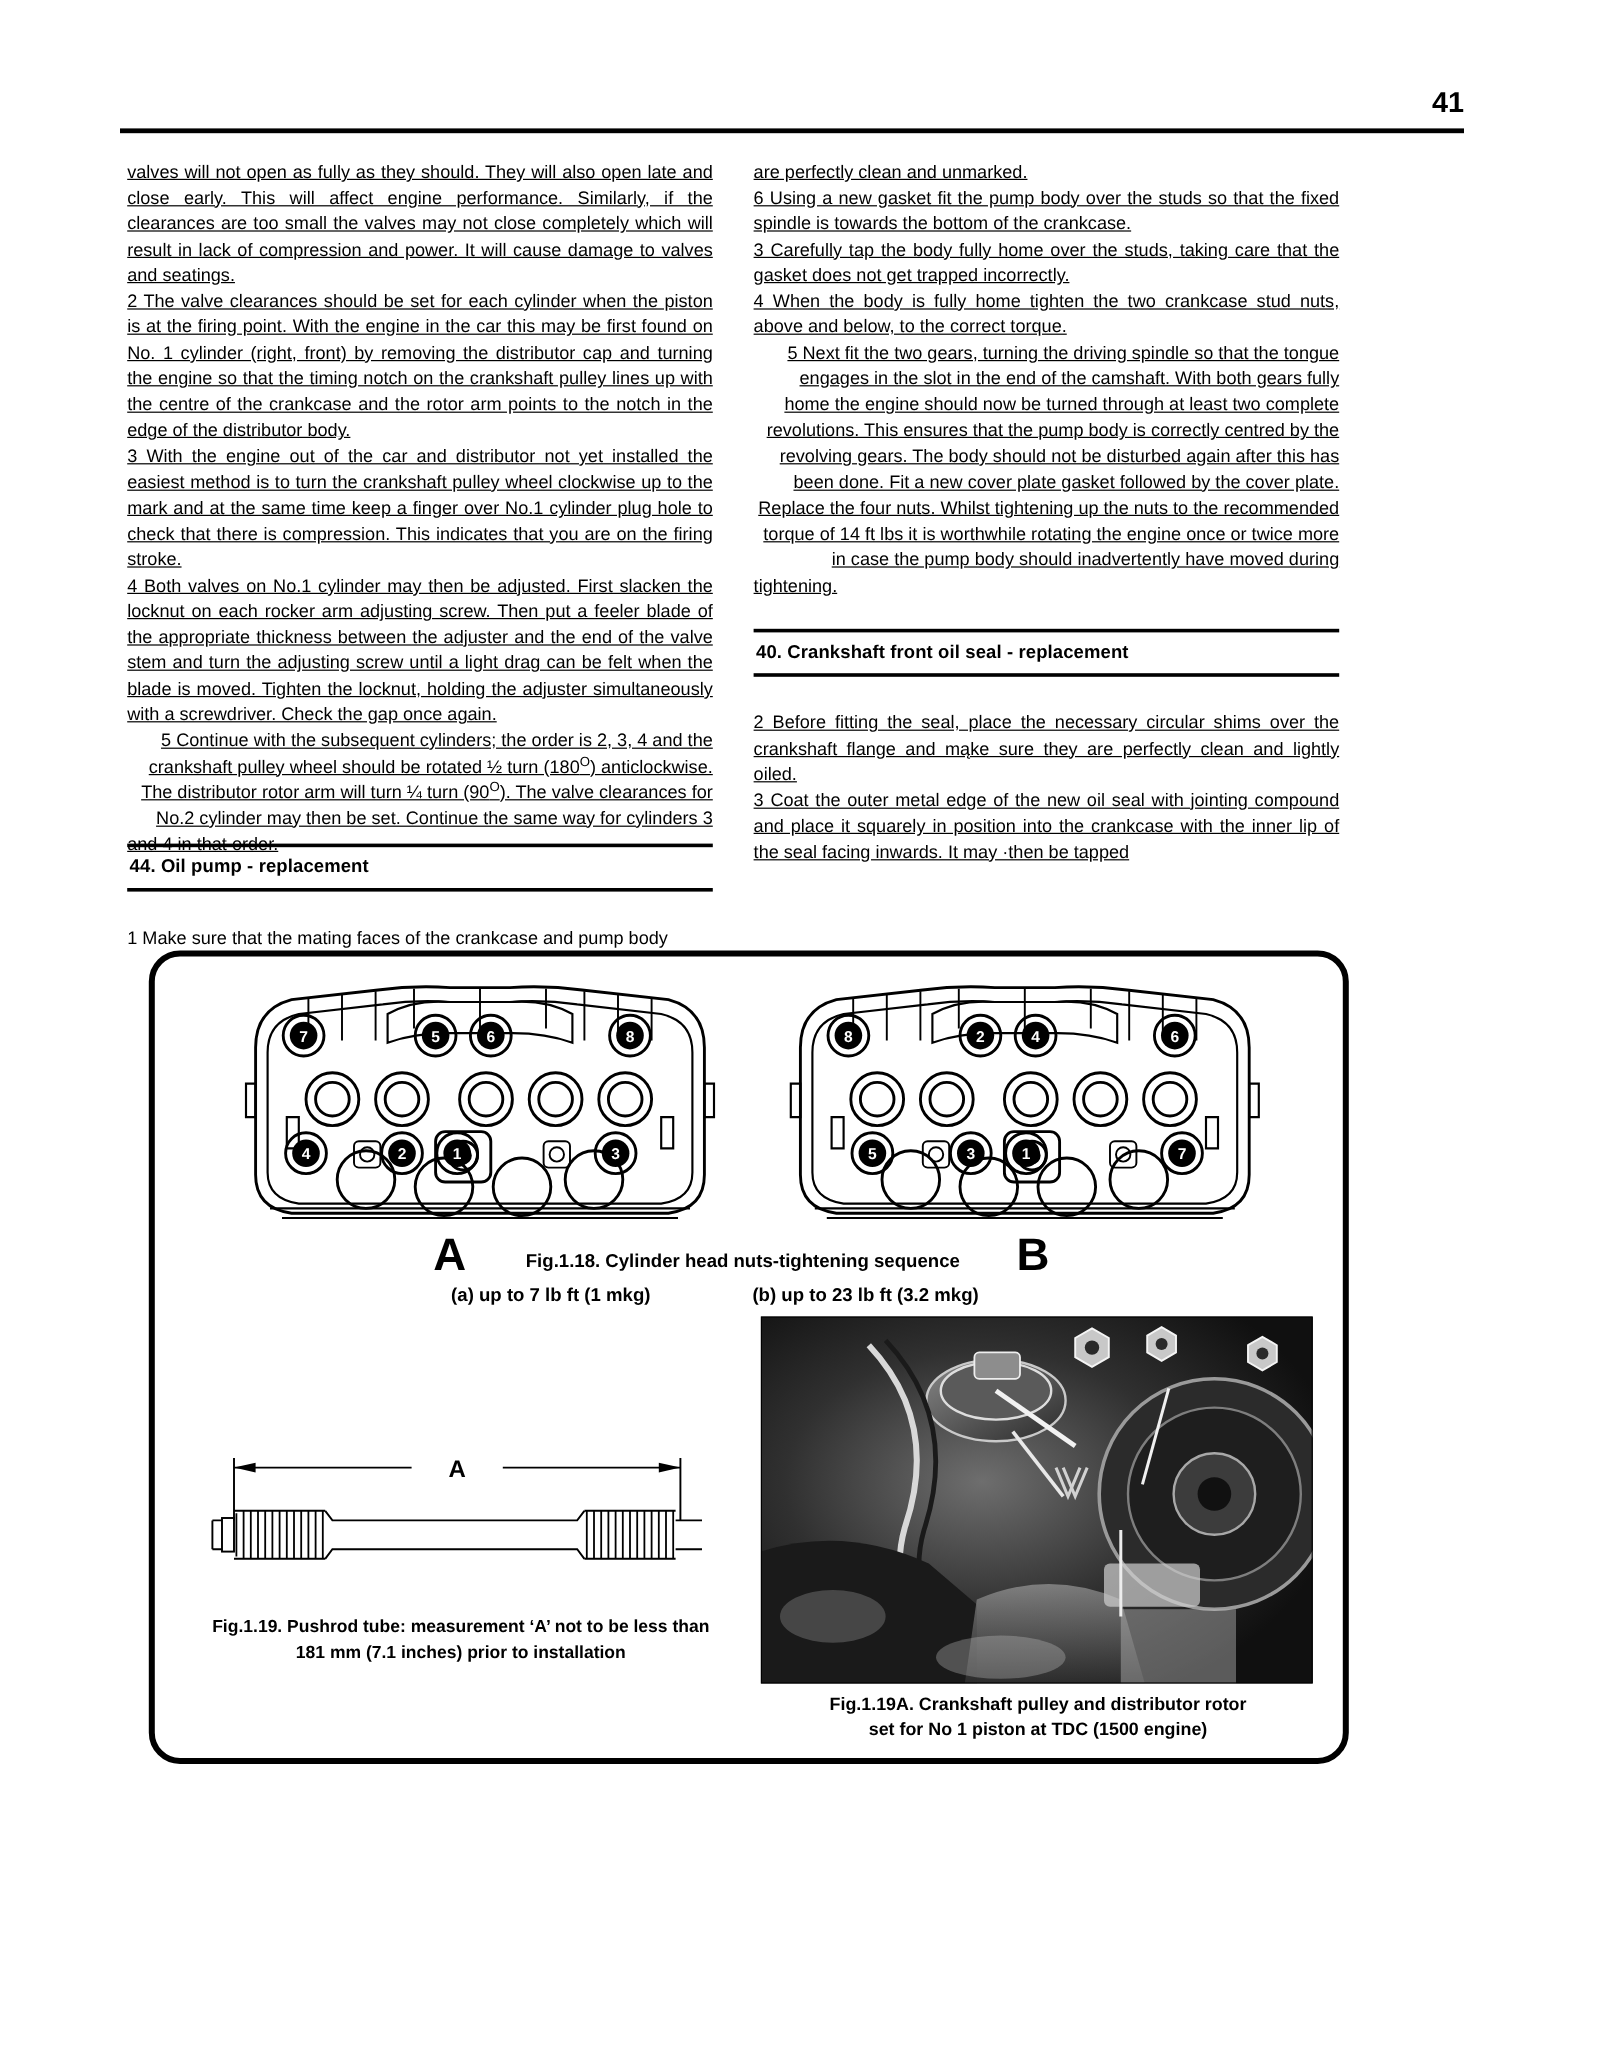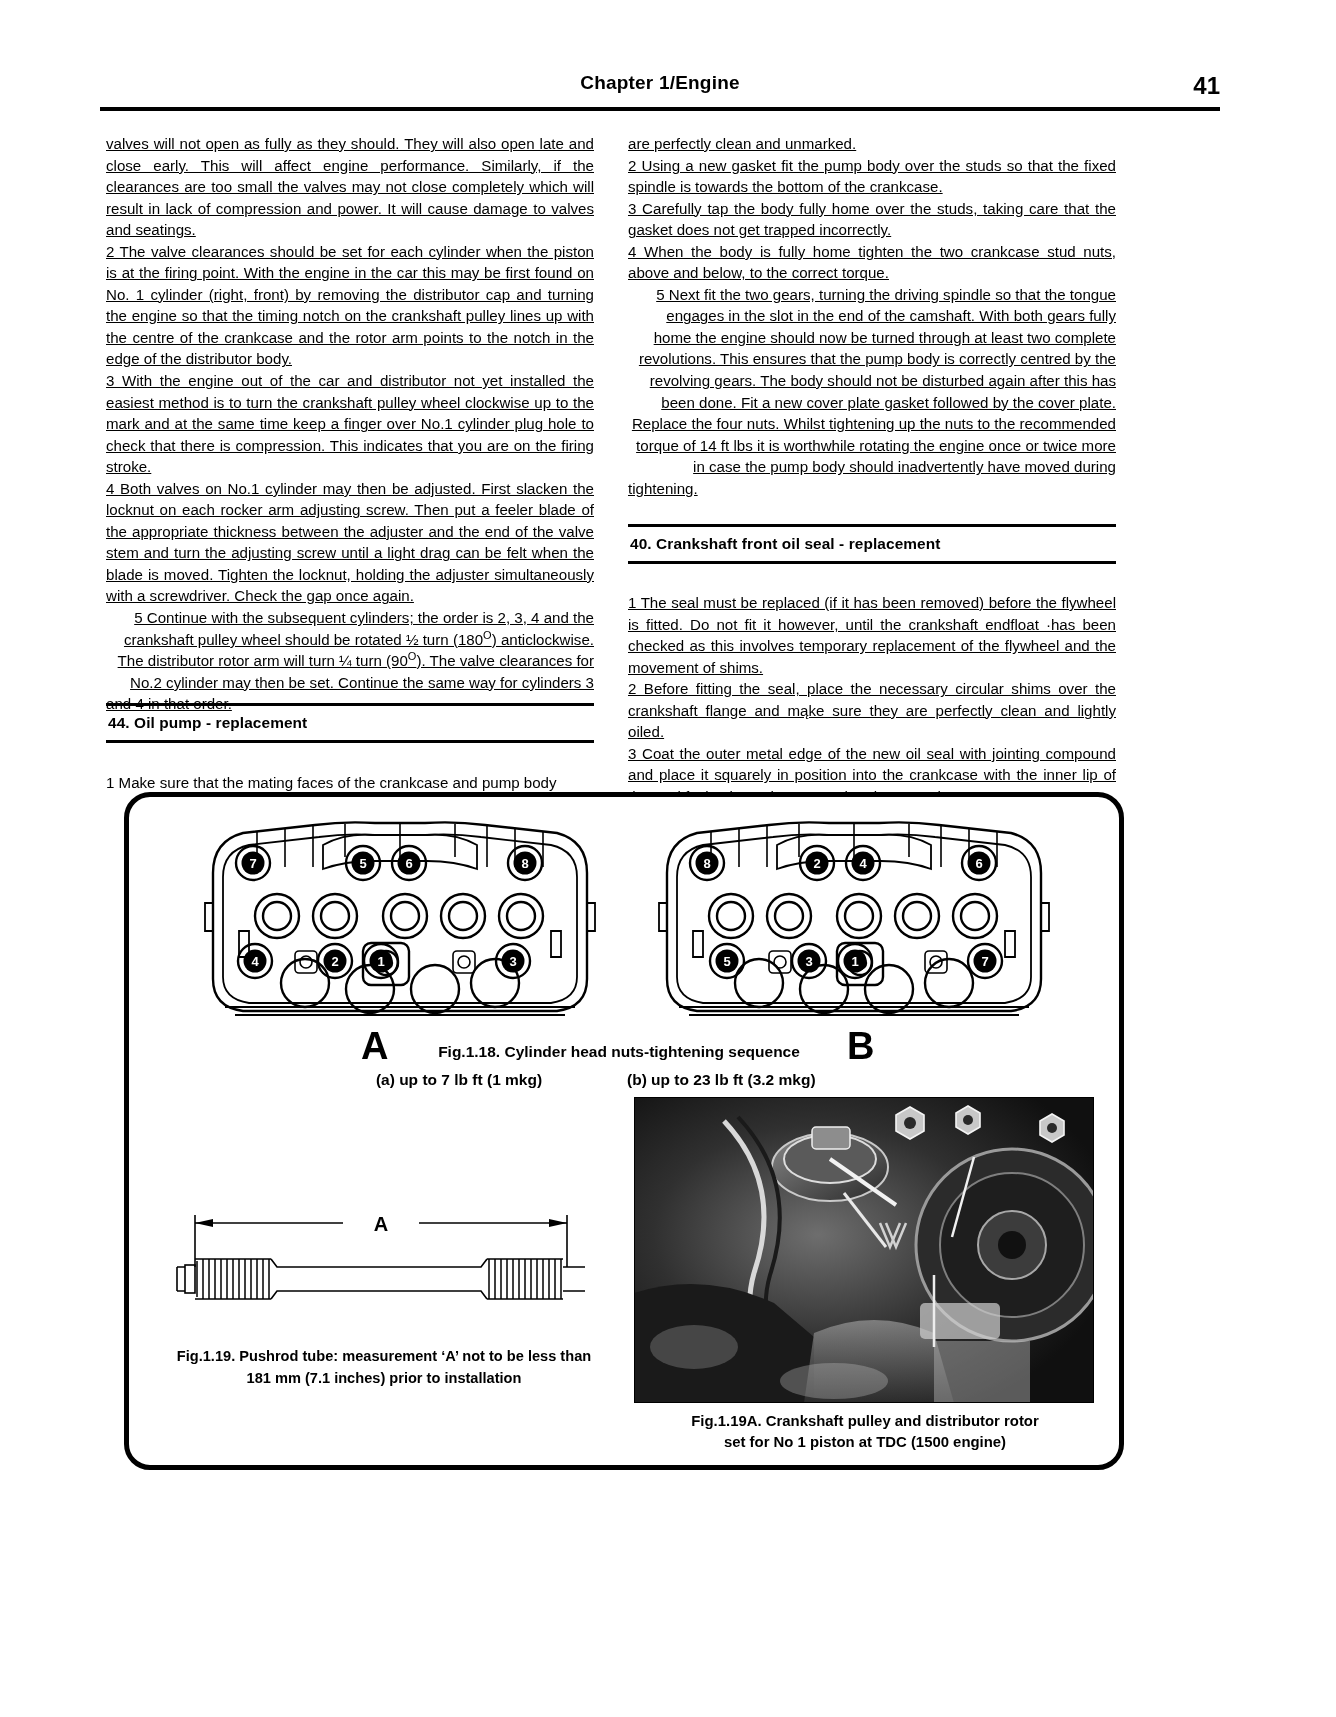--- a/index.html
+++ b/index.html
@@ -198,21 +198,20 @@
     font-size: 14.9px;
     line-height: 21px;
   }
 </style>
 </head>
 <body>
 
 <div class="page">
 
   <div class="header">
-    <div class="header-title">Chapter 1/Engine</div>
     <div class="header-page">41</div>
   </div>
   <div class="header-rule"></div>
 
   <div class="col col-left">
     <p class="para">valves will not open as fully as they should. They will also open late and close early. This will affect engine performance. Similarly, if the clearances are too small the valves may not close completely which will result in lack of compression and power. It will cause damage to valves and seatings.</p>
     <p class="para">2   The valve clearances should be set for each cylinder when the piston is at the firing point. With the engine in the car this may be first found on No. 1 cylinder (right, front) by removing the distributor cap and turning the engine so that the timing notch on the crankshaft pulley lines up with the centre of the crankcase and the rotor arm points to the notch in the edge of the distributor body.</p>
     <p class="para">3   With the engine out of the car and distributor not yet installed the easiest method is to turn the crankshaft pulley wheel clockwise up to the mark and at the same time keep a finger over No.1 cylinder plug hole to check that there is compression. This indicates that you are on the firing stroke.</p>
     <p class="para">4   Both valves on No.1 cylinder may then be adjusted. First slacken the locknut on each rocker arm adjusting screw. Then put a feeler blade of the appropriate thickness between the adjuster and the end of the valve stem and turn the adjusting screw until a light drag can be felt when the blade is moved. Tighten the locknut, holding the adjuster simultaneously with a screwdriver. Check the gap once again.</p>
     <p class="para"><span>5   Continue with the subsequent cylinders; the order is 2, 3, 4 and the crankshaft pulley wheel should be rotated ½ turn (180</span><sup class="deg">O</sup><span>) anticlockwise. The distributor rotor arm will turn ¼ turn (90</span><sup class="deg">O</sup><span>). The valve clearances for No.2 cylinder may then be set. Continue the same way for cylinders 3 and 4 in that order.</span></p>
@@ -220,33 +219,32 @@
 
   <div class="section-block" id="sec44">
     <div class="rule-top"></div>
     <div class="sec-title">44. Oil pump - replacement</div>
     <div class="rule-bot"></div>
   </div>
   <div class="section-body" id="sec44-body">1   Make sure that the mating faces of the crankcase and pump body</div>
 
   <div class="col col-right">
     <p class="para">are perfectly clean and unmarked.</p>
-    <p class="para">2   Using a new gasket fit the pump body over the studs so that the fixed spindle is towards the bottom of the crankcase.</p>
+    <p class="para">6   Using a new gasket fit the pump body over the studs so that the fixed spindle is towards the bottom of the crankcase.</p>
     <p class="para">3   Carefully tap the body fully home over the studs, taking care that the gasket does not get trapped incorrectly.</p>
     <p class="para">4   When the body is fully home tighten the two crankcase stud nuts, above and below, to the correct torque.</p>
     <p class="para">5   Next fit the two gears, turning the driving spindle so that the tongue engages in the slot in the end of the camshaft. With both gears fully home the engine should now be turned through at least two complete revolutions. This ensures that the pump body is correctly centred by the revolving gears. The body should not be disturbed again after this has been done. Fit a new cover plate gasket followed by the cover plate. Replace the four nuts. Whilst tightening up the nuts to the recommended torque of 14 ft lbs it is worthwhile rotating the engine once or twice more in case the pump body should inadvertently have moved during tightening.</p>
   </div>
 
   <div class="section-block" id="sec45">
     <div class="rule-top"></div>
     <div class="sec-title">40. Crankshaft front oil seal - replacement</div>
     <div class="rule-bot"></div>
   </div>
   <div class="section-body" id="sec45-body">
-    <p class="para">1   The seal must be replaced (if it has been removed) before the flywheel is fitted. Do not fit it however, until the crankshaft endfloat ·has been checked as this involves temporary replacement of the flywheel and the movement of shims.</p>
     <p class="para">2   Before fitting the seal, place the necessary circular shims over the crankshaft flange and mąke sure they are perfectly clean and lightly oiled.</p>
     <p class="para">3   Coat the outer metal edge of the new oil seal with jointing compound and place it squarely in position into the crankcase with the inner lip of the seal facing inwards. It may ·then be tapped</p>
   </div>
 
   <div class="fig-panel">
     <div class="fig-inner">
 
       <div class="head-dia a">
         <svg width="410" height="230" viewBox="0 0 410 230" xmlns="http://www.w3.org/2000/svg">
           <g fill="none" stroke="#000" stroke-width="2.4">

